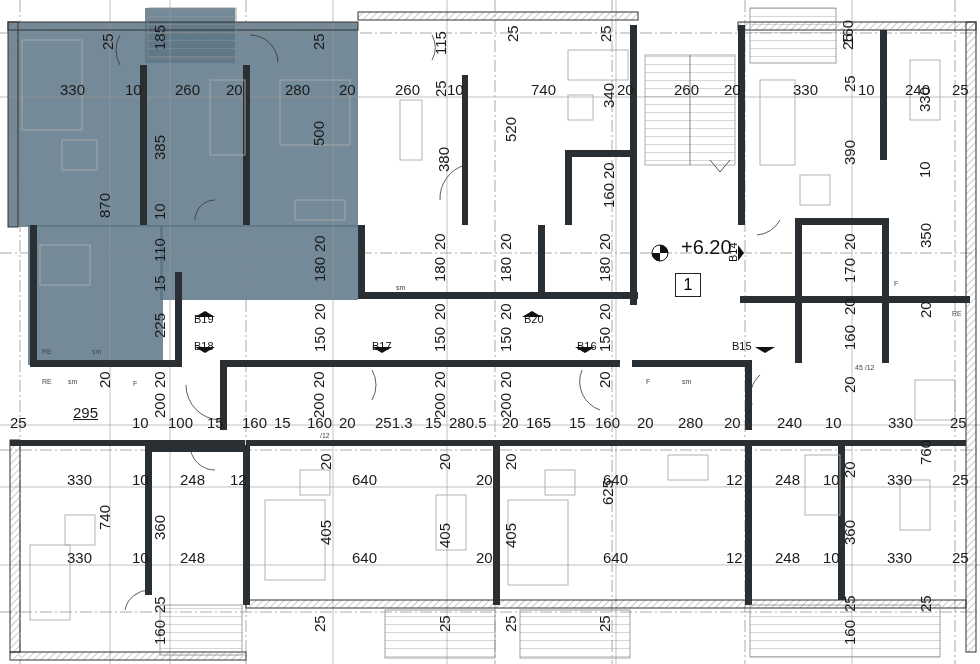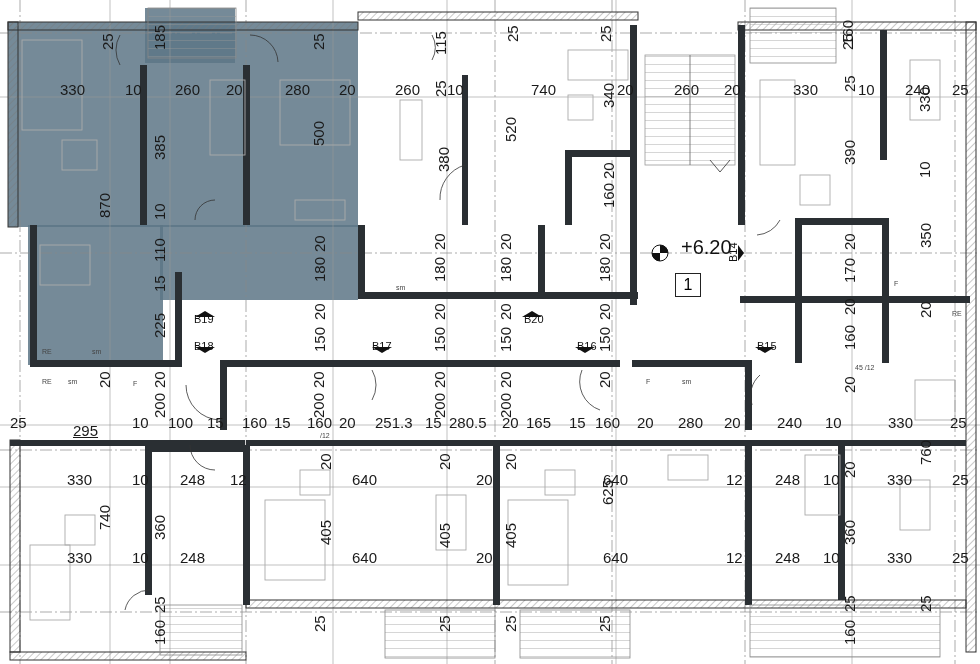--- a/index.html
+++ b/index.html
@@ -175,21 +175,21 @@
 </svg>
 
 <div class="level" style="left:681px;top:236px;">+6.20</div>
 <div class="unitbox" style="left:675px;top:273px;">1</div>
 
 <div class="tag" style="left:194px;top:314px;">B19</div>
 <div class="tag" style="left:194px;top:341px;">B18</div>
 <div class="tag" style="left:372px;top:341px;">B17</div>
 <div class="tag" style="left:524px;top:314px;">B20</div>
 <div class="tag" style="left:577px;top:341px;">B16</div>
-<div class="tag" style="left:757px;top:341px;">B15</div>
+<div class="tag" style="left:732px;top:341px;">B15</div>
 <div class="tag" style="left:728px;top:262px;transform:rotate(-90deg);transform-origin:0 0;">B14</div>
 
 <div class="tiny" style="left:42px;top:348px;">RE</div>
 <div class="tiny" style="left:92px;top:348px;">sm</div>
 <div class="tiny" style="left:42px;top:378px;">RE</div>
 <div class="tiny" style="left:68px;top:378px;">sm</div>
 <div class="tiny" style="left:133px;top:380px;">F</div>
 <div class="tiny" style="left:396px;top:284px;">sm</div>
 <div class="tiny" style="left:646px;top:378px;">F</div>
 <div class="tiny" style="left:682px;top:378px;">sm</div>
@@ -259,21 +259,21 @@
 <div class="lbl v" style="left:312px;top:320px;">20</div>
 <div class="lbl v" style="left:312px;top:352px;">150</div>
 <div class="lbl v" style="left:432px;top:320px;">20</div>
 <div class="lbl v" style="left:432px;top:352px;">150</div>
 <div class="lbl v" style="left:498px;top:320px;">20</div>
 <div class="lbl v" style="left:498px;top:352px;">150</div>
 <div class="lbl v" style="left:597px;top:320px;">20</div>
 <div class="lbl v" style="left:597px;top:352px;">150</div>
 
 <div class="lbl" style="left:10px;top:415px;">25</div>
-<div class="lbl" style="left:73px;top:423px;text-decoration:underline;">295</div>
+<div class="lbl" style="left:73px;top:405px;text-decoration:underline;">295</div>
 <div class="lbl" style="left:132px;top:415px;">10</div>
 <div class="lbl" style="left:168px;top:415px;">100</div>
 <div class="lbl" style="left:207px;top:415px;">15</div>
 <div class="lbl" style="left:242px;top:415px;">160</div>
 <div class="lbl" style="left:274px;top:415px;">15</div>
 <div class="lbl" style="left:307px;top:415px;">160</div>
 <div class="lbl" style="left:339px;top:415px;">20</div>
 <div class="lbl" style="left:375px;top:415px;">251.3</div>
 <div class="lbl" style="left:425px;top:415px;">15</div>
 <div class="lbl" style="left:449px;top:415px;">280.5</div>

